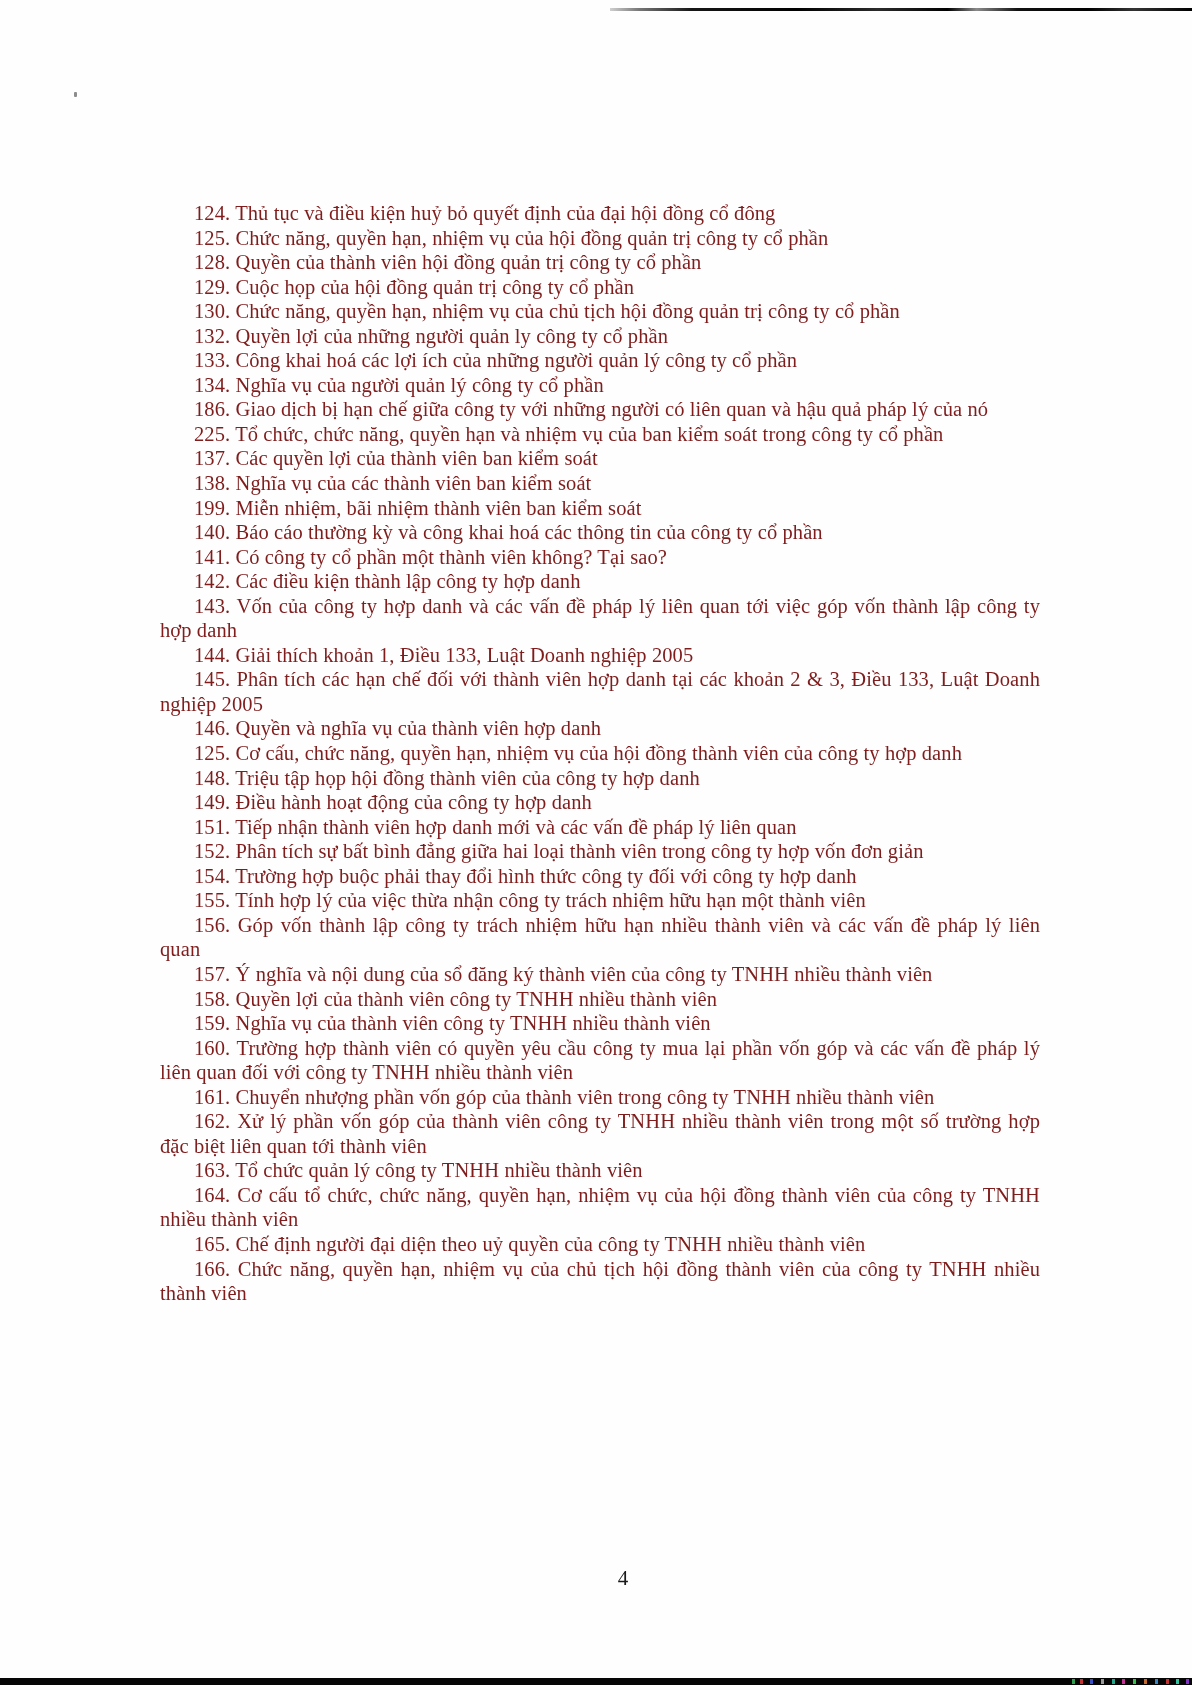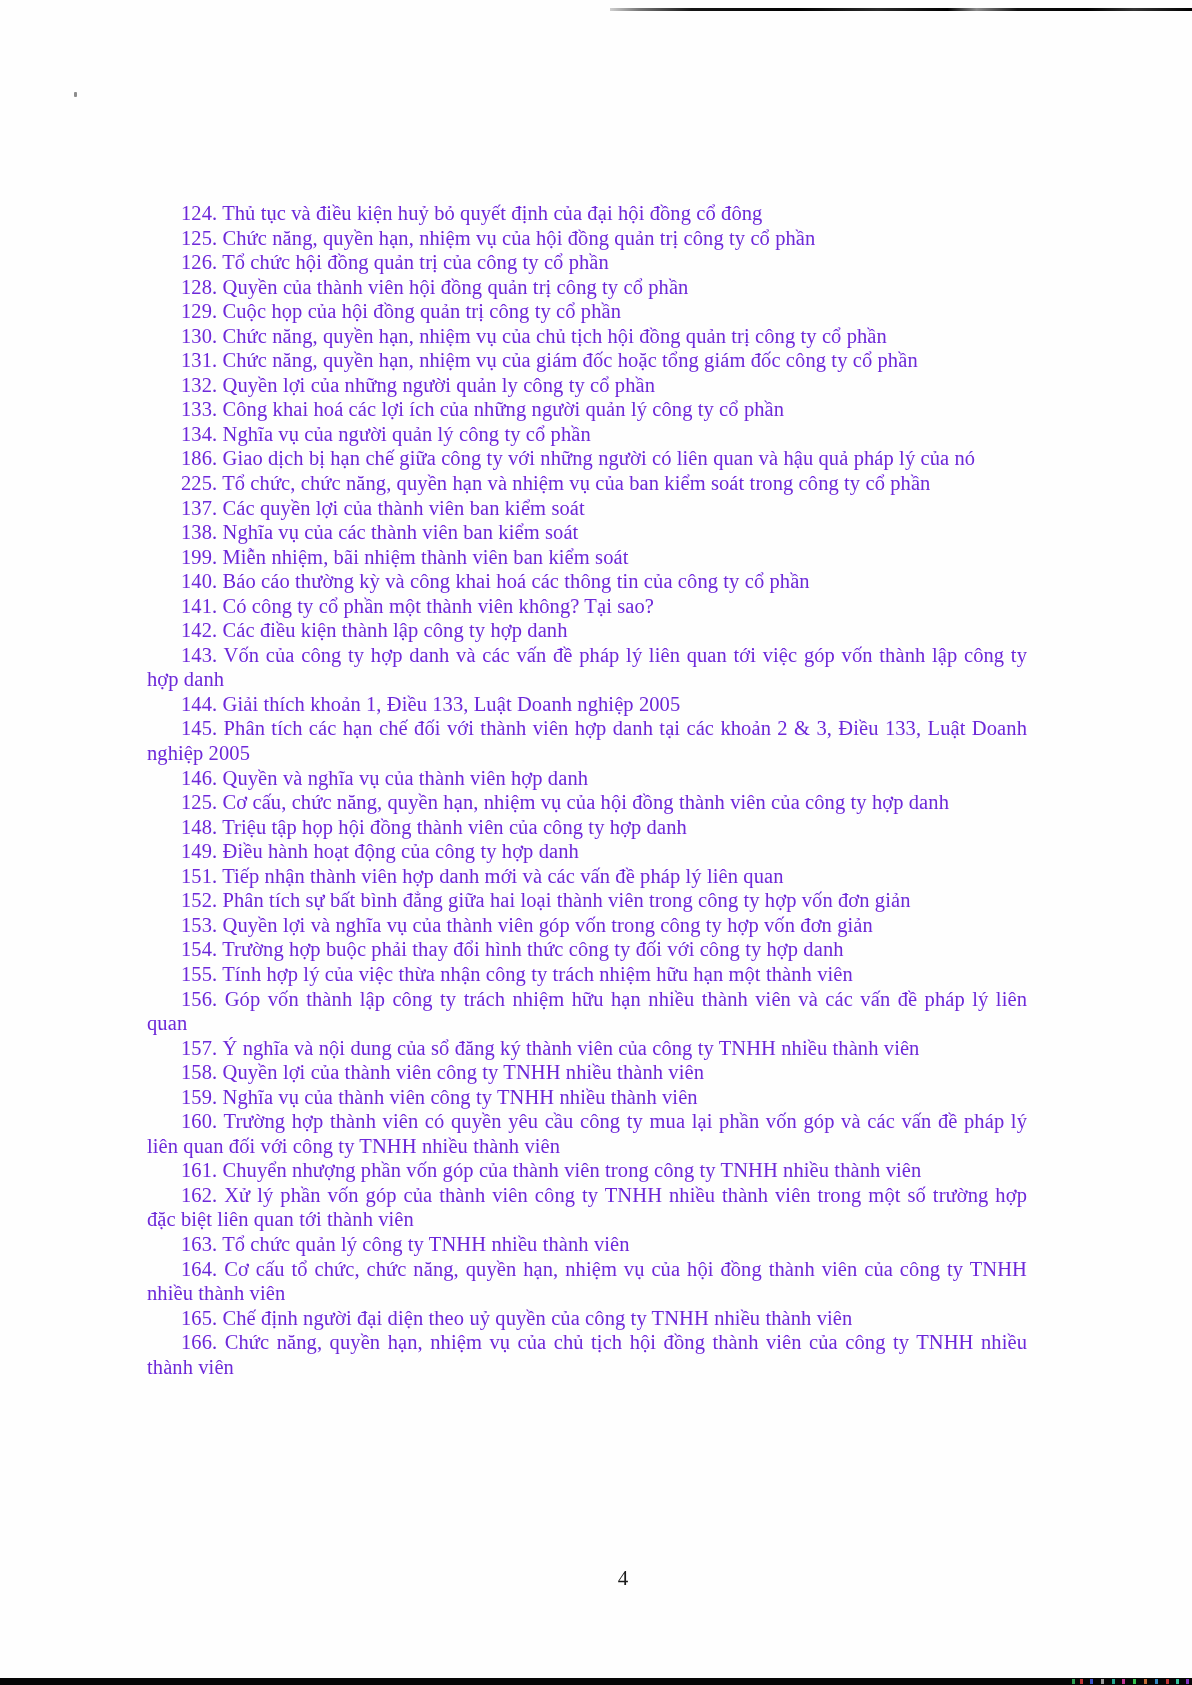--- a/index.html
+++ b/index.html
@@ -36,24 +36,24 @@
     left: 74px;
     top: 92px;
     width: 3px;
     height: 5px;
     background: #8d8d8d;
     border-radius: 1px;
   }
   
   .text-block {
     position: absolute;
-    left: 147px;
+    left: 160px;
     top: 201px;
     width: 880px;
-    color: #6d28d9;
+    color: #7f1d1d;
     font-size: 20.5px;
     line-height: 24.55px;
     letter-spacing: 0.1px;
   }
   .text-block p {
     margin: 0;
     padding: 0;
     text-indent: 34px;
     text-align: justify;
   }
@@ -88,46 +88,43 @@
 
 <div class="page">
 
   <div class="top-scan-line"></div>
 
   <div class="speck"></div>
 
   <div class="text-block" id="question-list">
       <p>124. Thủ tục và điều kiện huỷ bỏ quyết định của đại hội đồng cổ đông</p>
       <p>125. Chức năng, quyền hạn, nhiệm vụ của hội đồng quản trị công ty cổ phần</p>
-      <p>126. Tổ chức hội đồng quản trị của công ty cổ phần</p>
       <p>128. Quyền của thành viên hội đồng quản trị công ty cổ phần</p>
       <p>129. Cuộc họp của hội đồng quản trị công ty cổ phần</p>
       <p>130. Chức năng, quyền hạn, nhiệm vụ của chủ tịch hội đồng quản trị công ty cổ phần</p>
-      <p>131. Chức năng, quyền hạn, nhiệm vụ của giám đốc hoặc tổng giám đốc công ty cổ phần</p>
       <p>132. Quyền lợi của những người quản ly công ty cổ phần</p>
       <p>133. Công khai hoá các lợi ích của những người quản lý công ty cổ phần</p>
       <p>134. Nghĩa vụ của người quản lý công ty cổ phần</p>
       <p>186. Giao dịch bị hạn chế giữa công ty với những người có liên quan và hậu quả pháp lý của nó</p>
       <p>225. Tổ chức, chức năng, quyền hạn và nhiệm vụ của ban kiểm soát trong công ty cổ phần</p>
       <p>137. Các quyền lợi của thành viên ban kiểm soát</p>
       <p>138. Nghĩa vụ của các thành viên ban kiểm soát</p>
       <p>199. Miễn nhiệm, bãi nhiệm thành viên ban kiểm soát</p>
       <p>140. Báo cáo thường kỳ và công khai hoá các thông tin của công ty cổ phần</p>
       <p>141. Có công ty cổ phần một thành viên không? Tại sao?</p>
       <p>142. Các điều kiện thành lập công ty hợp danh</p>
       <p>143. Vốn của công ty hợp danh và các vấn đề pháp lý liên quan tới việc góp vốn thành lập công ty hợp danh</p>
       <p>144. Giải thích khoản 1, Điều 133, Luật Doanh nghiệp 2005</p>
       <p>145. Phân tích các hạn chế đối với thành viên hợp danh tại các khoản 2 &amp; 3, Điều 133, Luật Doanh nghiệp 2005</p>
       <p>146. Quyền và nghĩa vụ của thành viên hợp danh</p>
       <p>125. Cơ cấu, chức năng, quyền hạn, nhiệm vụ của hội đồng thành viên của công ty hợp danh</p>
       <p>148. Triệu tập họp hội đồng thành viên của công ty hợp danh</p>
       <p>149. Điều hành hoạt động của công ty hợp danh</p>
       <p>151. Tiếp nhận thành viên hợp danh mới và các vấn đề pháp lý liên quan</p>
       <p>152. Phân tích sự bất bình đẳng giữa hai loại thành viên trong công ty hợp vốn đơn giản</p>
-      <p>153. Quyền lợi và nghĩa vụ của thành viên góp vốn trong công ty hợp vốn đơn giản</p>
       <p>154. Trường hợp buộc phải thay đổi hình thức công ty đối với công ty hợp danh</p>
       <p>155. Tính hợp lý của việc thừa nhận công ty trách nhiệm hữu hạn một thành viên</p>
       <p>156. Góp vốn thành lập công ty trách nhiệm hữu hạn nhiều thành viên và các vấn đề pháp lý liên quan</p>
       <p>157. Ý nghĩa và nội dung của sổ đăng ký thành viên của công ty TNHH nhiều thành viên</p>
       <p>158. Quyền lợi của thành viên công ty TNHH nhiều thành viên</p>
       <p>159. Nghĩa vụ của thành viên công ty TNHH nhiều thành viên</p>
       <p>160. Trường hợp thành viên có quyền yêu cầu công ty mua lại phần vốn góp và các vấn đề pháp lý liên quan đối với công ty TNHH nhiều thành viên</p>
       <p>161. Chuyển nhượng phần vốn góp của thành viên trong công ty TNHH nhiều thành viên</p>
       <p>162. Xử lý phần vốn góp của thành viên công ty TNHH nhiều thành viên trong một số trường hợp đặc biệt liên quan tới thành viên</p>
       <p>163. Tổ chức quản lý công ty TNHH nhiều thành viên</p>

